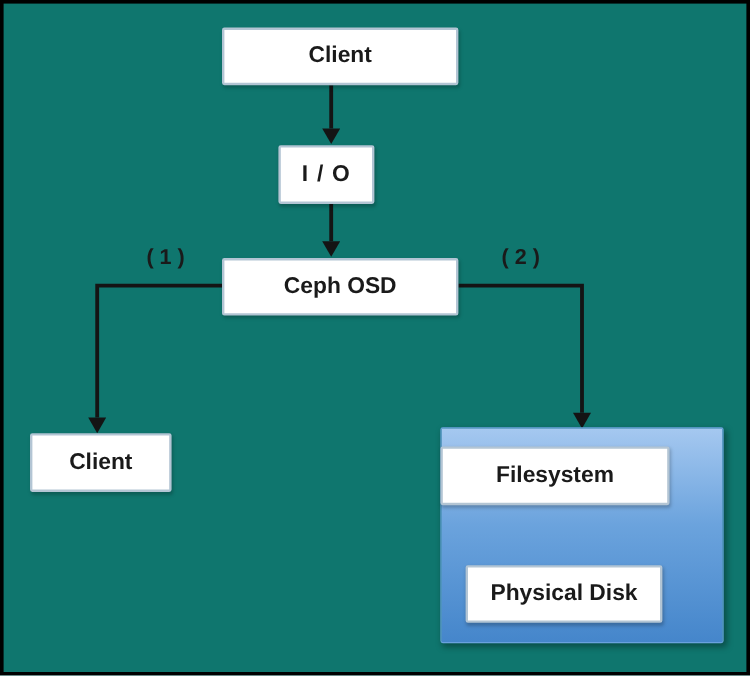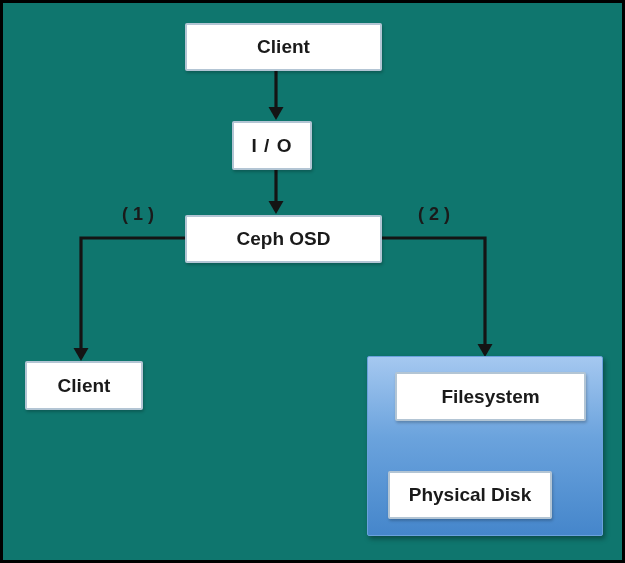--- a/index.html
+++ b/index.html
@@ -37,21 +37,21 @@
   #node-journal    { left: 22px;  top: 358px; width: 118px; height: 49px; }
   #container-disk-group {
     position: absolute;
     left: 364px; top: 353px; width: 236px; height: 180px;
     background: linear-gradient(180deg, #a5c8f0 0%, #6ba3dd 45%, #4586cb 100%);
     border: 1px solid #6aa1dd;
     border-radius: 2px;
     box-sizing: border-box;
     box-shadow: 2px 3px 5px rgba(0,0,0,0.35);
   }
-  #node-filesystem    { left: 392px; top: 369px; width: 191px; height: 49px; }
+  #node-filesystem    { left: 364px; top: 369px; width: 191px; height: 49px; }
   #node-physical-disk { left: 385px; top: 468px; width: 164px; height: 48px; }
   .edge-label {
     position: absolute;
     width: 70px;
     text-align: center;
     font-weight: 700;
     font-size: 18px;
     color: #1a1a1a;
   }
   #edge-label-1 { left: 100px; top: 201px; }

